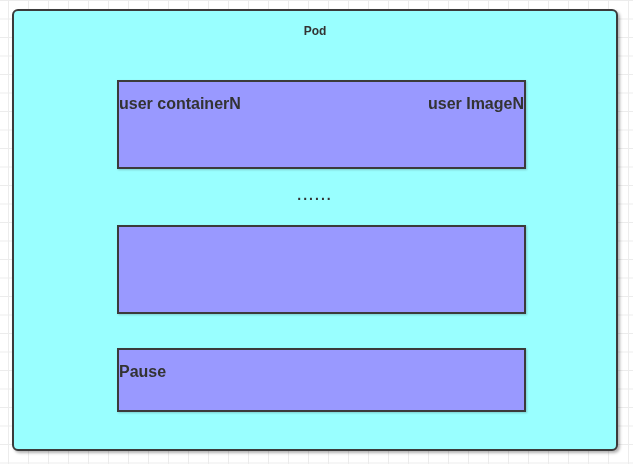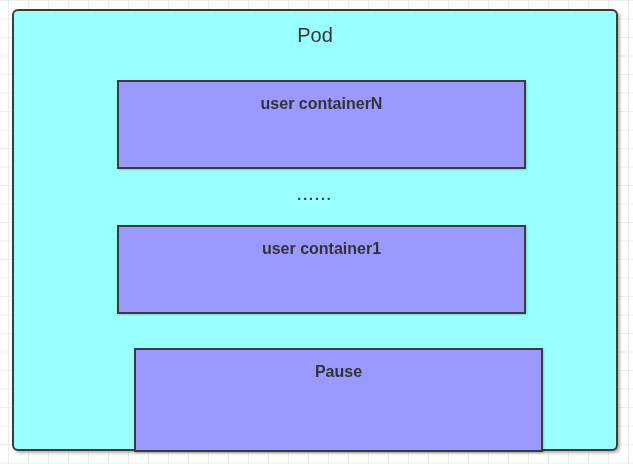--- a/index.html
+++ b/index.html
@@ -36,50 +36,50 @@
     border-radius: 6px;
     box-shadow: 2px 2px 3px rgba(0,0,0,0.30);
   }
 
   .pod-title {
     position: absolute;
     top: 13px;
     left: 0;
     width: 100%;
     text-align: center;
-    font-size: 20px;
-    font-weight: normal;
+    font-size: 12px;
+    font-weight: bold;
     color: #333333;
   }
 
   
   .cbox {
     position: absolute;
     left: 103px;
     width: 409px;
     background: #9999ff;
     border: 2px solid #3b3b3b;
     box-shadow: 1px 1px 2px rgba(0,0,0,0.20);
     display: flex;
-    flex-direction: column;
+    flex-direction: row;
     justify-content: space-between;
     padding: 12px 0;
     text-align: center;
   }
 
   .cbox .line {
     font-size: 16px;
     font-weight: bold;
     color: #333333;
     line-height: 20px;
   }
 
   .box-n      { top: 69px;  height: 89px; }
   .box-1      { top: 214px; height: 89px; }
-  .box-pause  { top: 337px; height: 104px; margin-left: 17px; }
+  .box-pause  { top: 337px; height: 64px; }
 
   .ellipsis {
     position: absolute;
     top: 176px;
     left: 0;
     width: 100%;
     text-align: center;
     font-size: 14px;
     font-weight: bold;
     letter-spacing: 2px;
@@ -90,26 +90,26 @@
 <body>
 
 <div class="canvas">
 
   <div class="pod">
 
     <div class="pod-title">Pod</div>
 
     <div class="cbox box-n">
       <div class="line">user containerN</div>
+      <div class="line">user ImageN</div>
     </div>
 
     <div class="ellipsis">......</div>
 
     <div class="cbox box-1">
-      <div class="line">user container1</div>
     </div>
 
     <div class="cbox box-pause">
       <div class="line">Pause</div>
     </div>
 
   </div>
 </div>
 
 </body></html>

